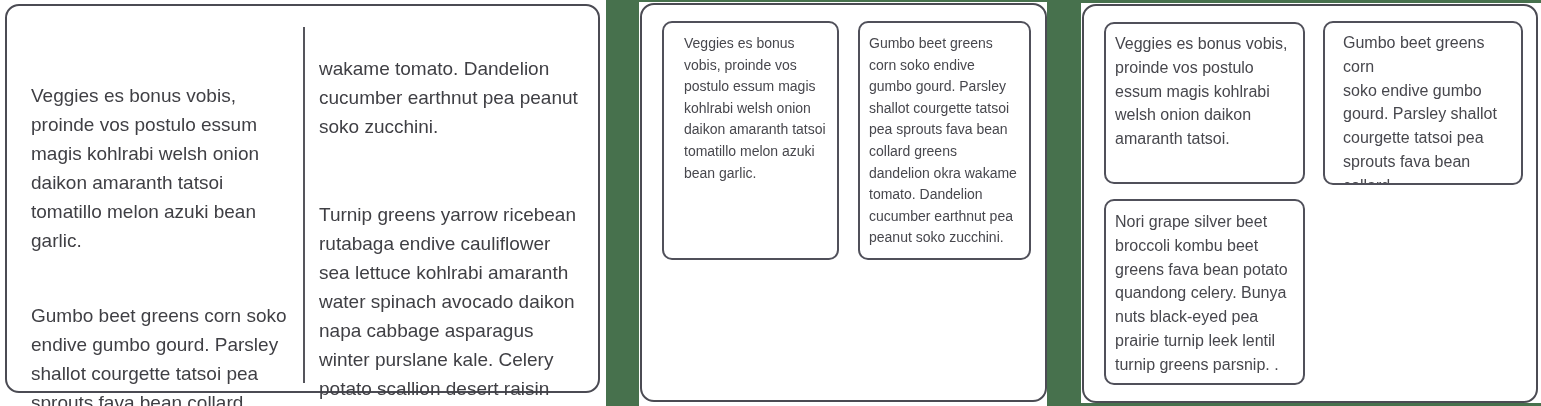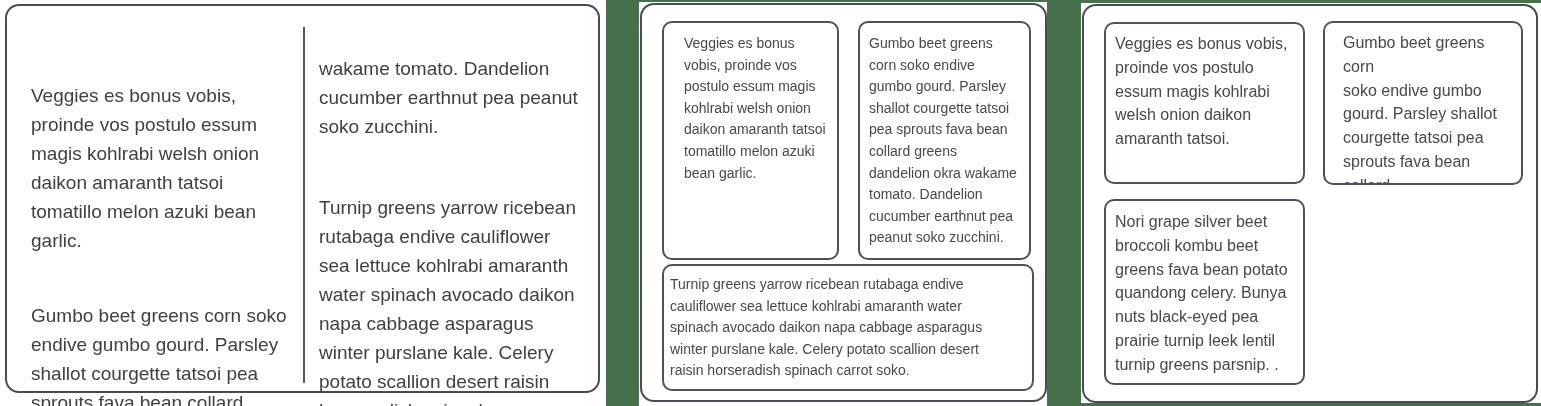--- a/index.html
+++ b/index.html
@@ -25,21 +25,21 @@
     position: absolute;
     color: #3f3f44;
     font-size: 19px;
     line-height: 29px;
     white-space: pre-line;
   }
   .col p { margin: 0; white-space: pre-line; }
   .col-1 { left: 24px; top: 46px; width: 272px; }
   .col-1 p.p1 { margin-bottom: 17px; }
   .col-2 { left: 312px; top: 19px; width: 284px; }
-  .col-2 p.p1 { margin-bottom: 23px; }
+  .col-2 p.p1 { margin-bottom: 30px; }
   .v-divider {
     position: absolute;
     left: 296px; top: 21px;
     width: 2px; height: 356px;
     background: #55555c;
   }
   
   .card-mid { left: 640px; top: 3px; width: 407px; height: 399px; }
   .box {
     position: absolute;
@@ -120,25 +120,20 @@
     <div class="box box-sm mid-box-2">Gumbo beet greens
 corn soko endive
 gumbo gourd. Parsley
 shallot courgette tatsoi
 pea sprouts fava bean
 collard greens
 dandelion okra wakame
 tomato. Dandelion
 cucumber earthnut pea
 peanut soko zucchini.</div>
-    <div class="box box-sm mid-box-3">Turnip greens yarrow ricebean rutabaga endive
-cauliflower sea lettuce kohlrabi amaranth water
-spinach avocado daikon napa cabbage asparagus
-winter purslane kale. Celery potato scallion desert
-raisin horseradish spinach carrot soko.</div>
   </div>
 
   <div class="card card-right">
     <div class="box box-md right-box-1">Veggies es bonus vobis,
 proinde vos postulo
 essum magis kohlrabi
 welsh onion daikon
 amaranth tatsoi.</div>
     <div class="box box-md right-box-2">Gumbo beet greens corn
 soko endive gumbo

